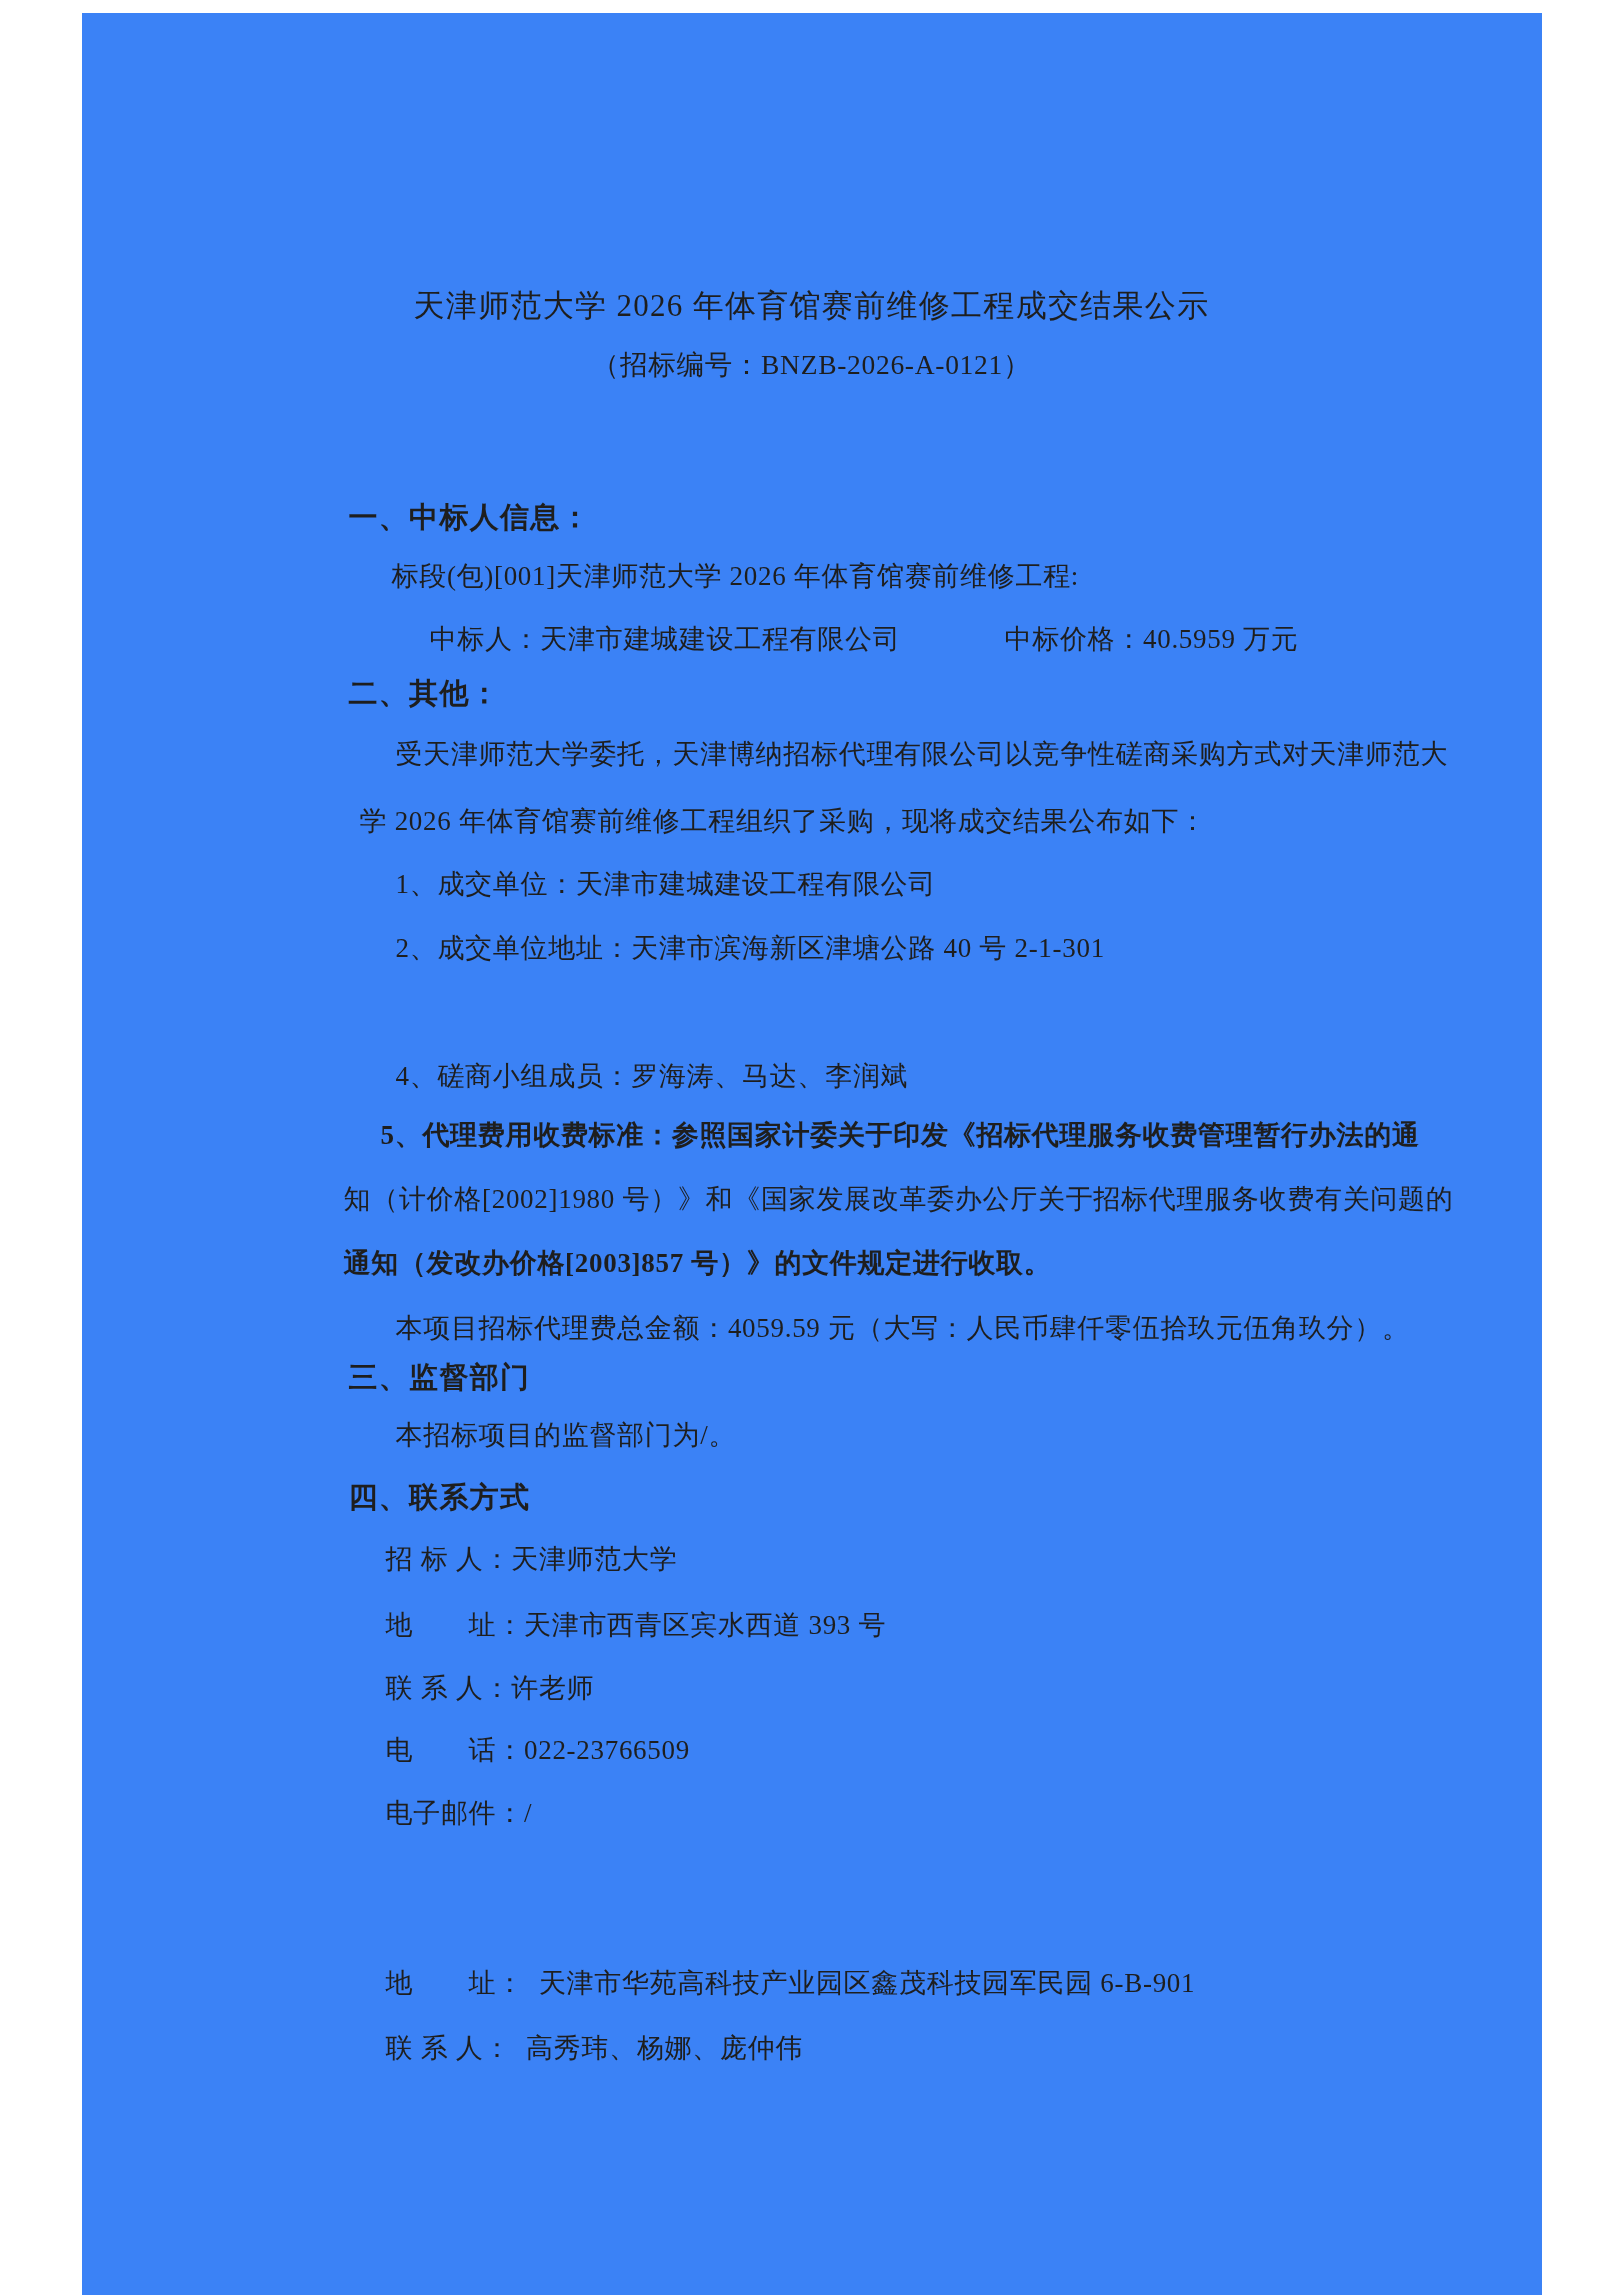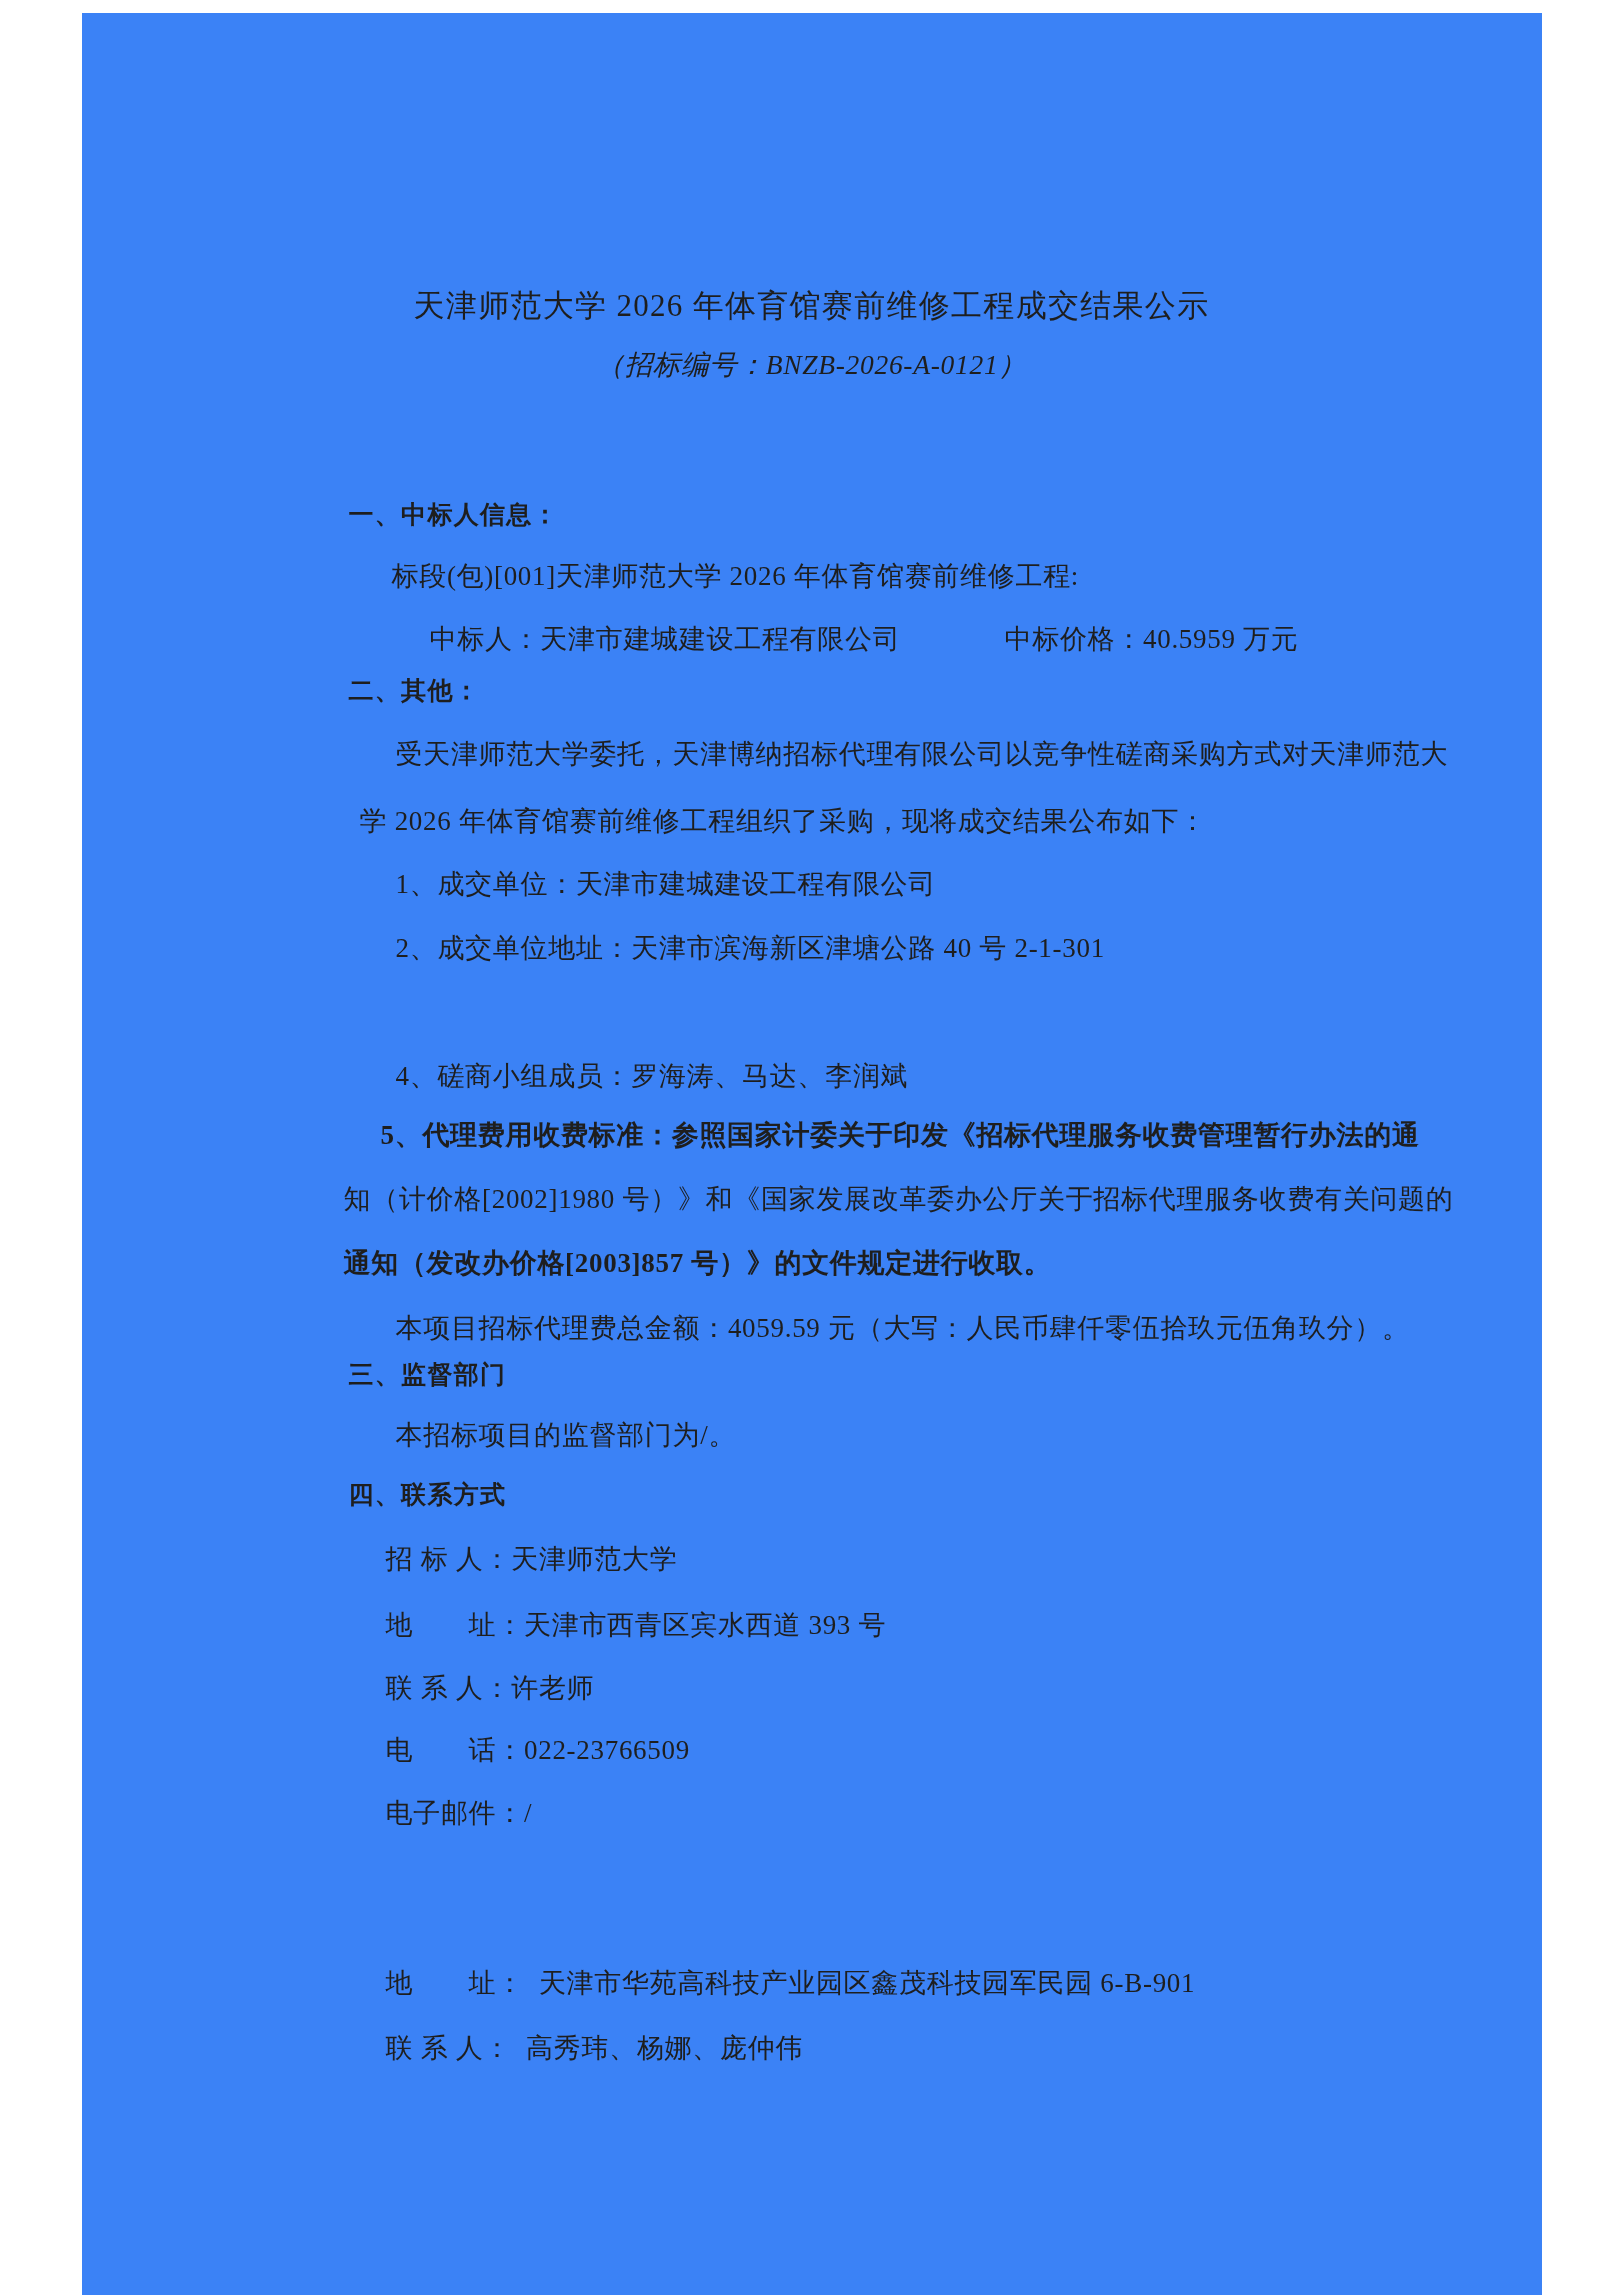--- a/index.html
+++ b/index.html
@@ -19,25 +19,25 @@
     font-size: 27px;
     line-height: 1.25;
     letter-spacing: 0.7px;
   }
   .ctr {
     left: 0;
     width: 100%;
     text-align: center;
   }
   .title { font-size: 31px; letter-spacing: 1.3px; }
-  .subtitle { font-size: 27.5px; letter-spacing: 0.7px; font-style: italic; }
+  .subtitle { font-size: 27.5px; letter-spacing: 0.7px; }
   .hd {
     font-family: "Liberation Sans", sans-serif;
     font-weight: 700;
-    font-size: 25px;
+    font-size: 29px;
     letter-spacing: 1.3px;
   }
   .seal {
     position: absolute;
     left: 1469px;
     top: 979px;
     width: 301px;
     height: 301px;
     opacity: 0.88;
   }

